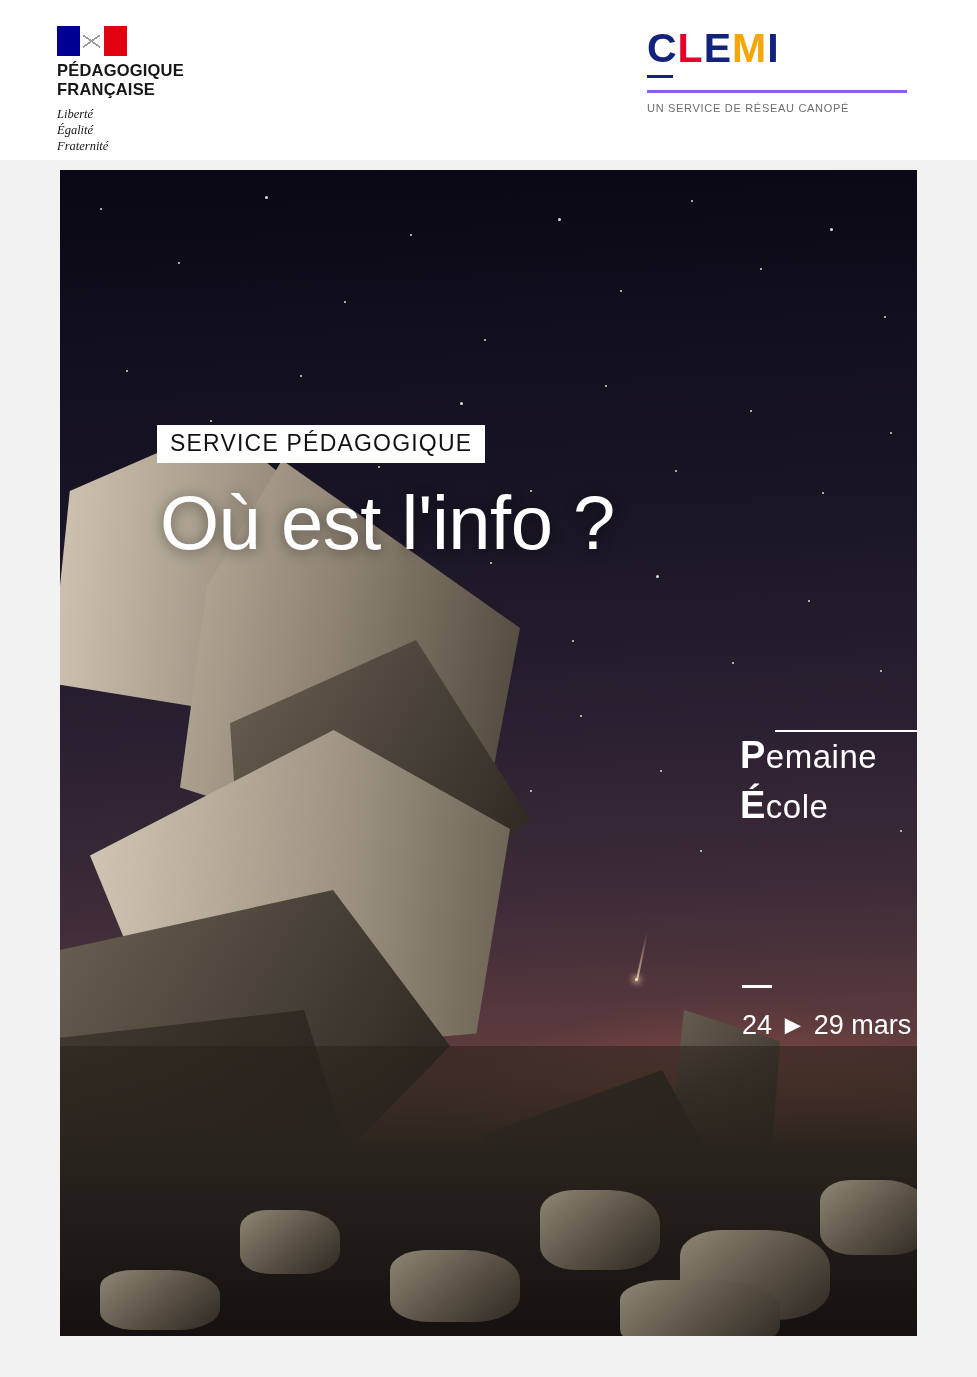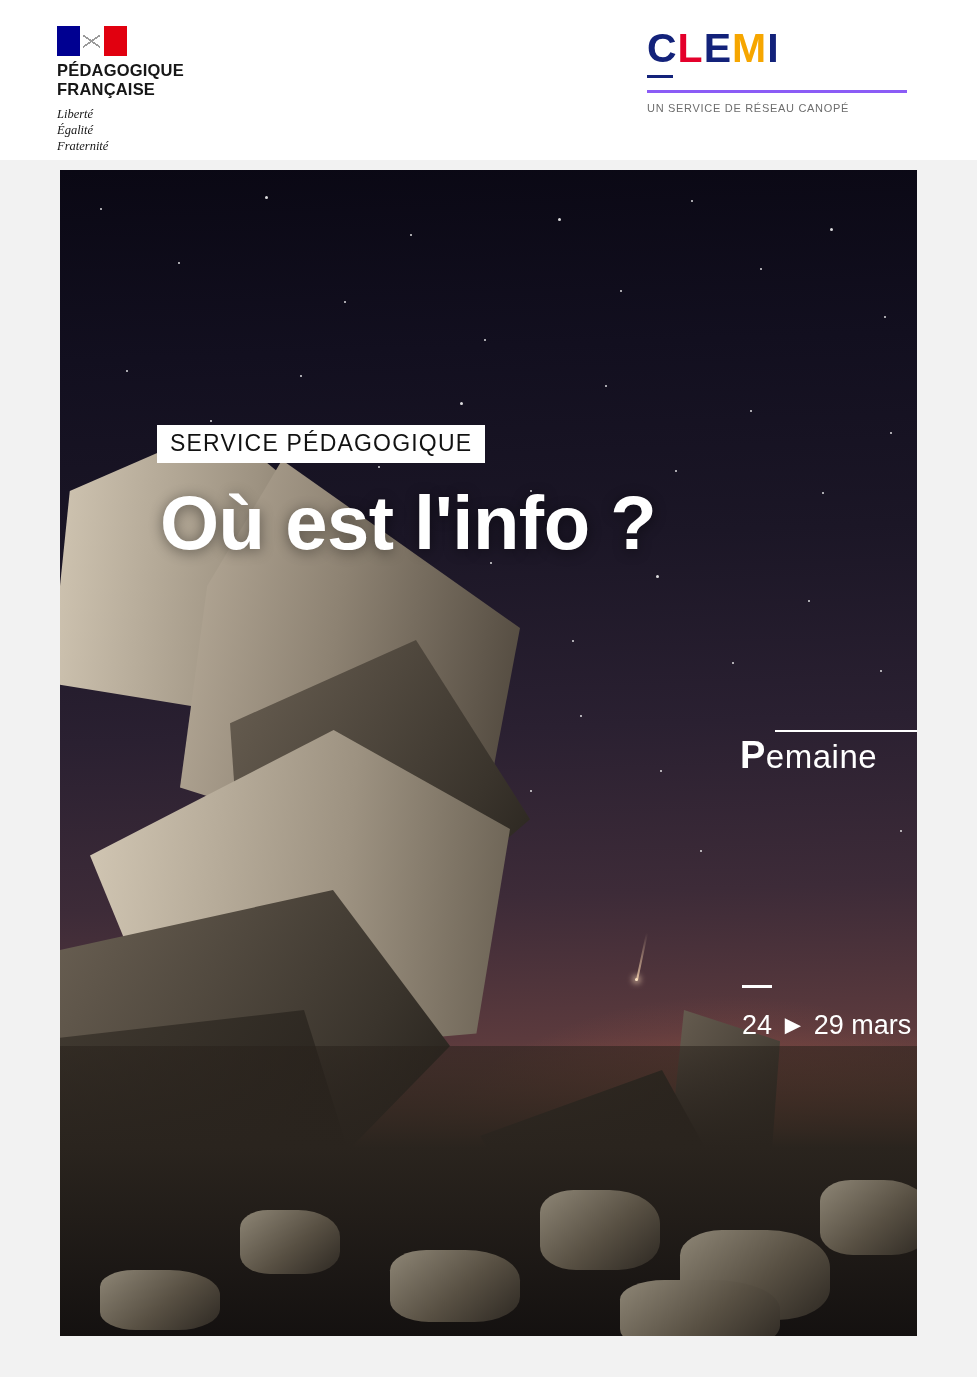--- a/index.html
+++ b/index.html
@@ -195,21 +195,21 @@
     letter-spacing: 1.2px;
     line-height: 1;
   }
   .badge b { font-weight: normal; }
   .cover-title {
     position: absolute;
     left: 100px;
     top: 315px;
     color: #ffffff;
     font-size: 76px;
-    font-weight: bold;
+    font-weight: normal;
     letter-spacing: -0.5px;
     line-height: 1;
     text-shadow: 0 2px 14px rgba(0,0,0,.45);
   }
   
   .spme {
     position: absolute;
     left: 680px;
     top: 560px;
     width: 215px;
@@ -367,18 +367,21 @@
       <span>SERVICE </span><b>PÉDAGOGIQUE</b>
     </div>
 
     <div class="cover-title">Où est l'info ?</div>
 
     <div class="spme">
       <div class="spme-bracket"></div>
       <div class="spme-line">
         <b>P</b><span>emaine</span>
       </div>
+      <div class="spme-line">
+        <b>É</b><span>cole</span>
+      </div>
       <div class="spme-underline"></div>
       <div class="spme-date">24 ► 29 mars 2025</div>
     </div>
   </div>
 
 </div>
 
 </body></html>

